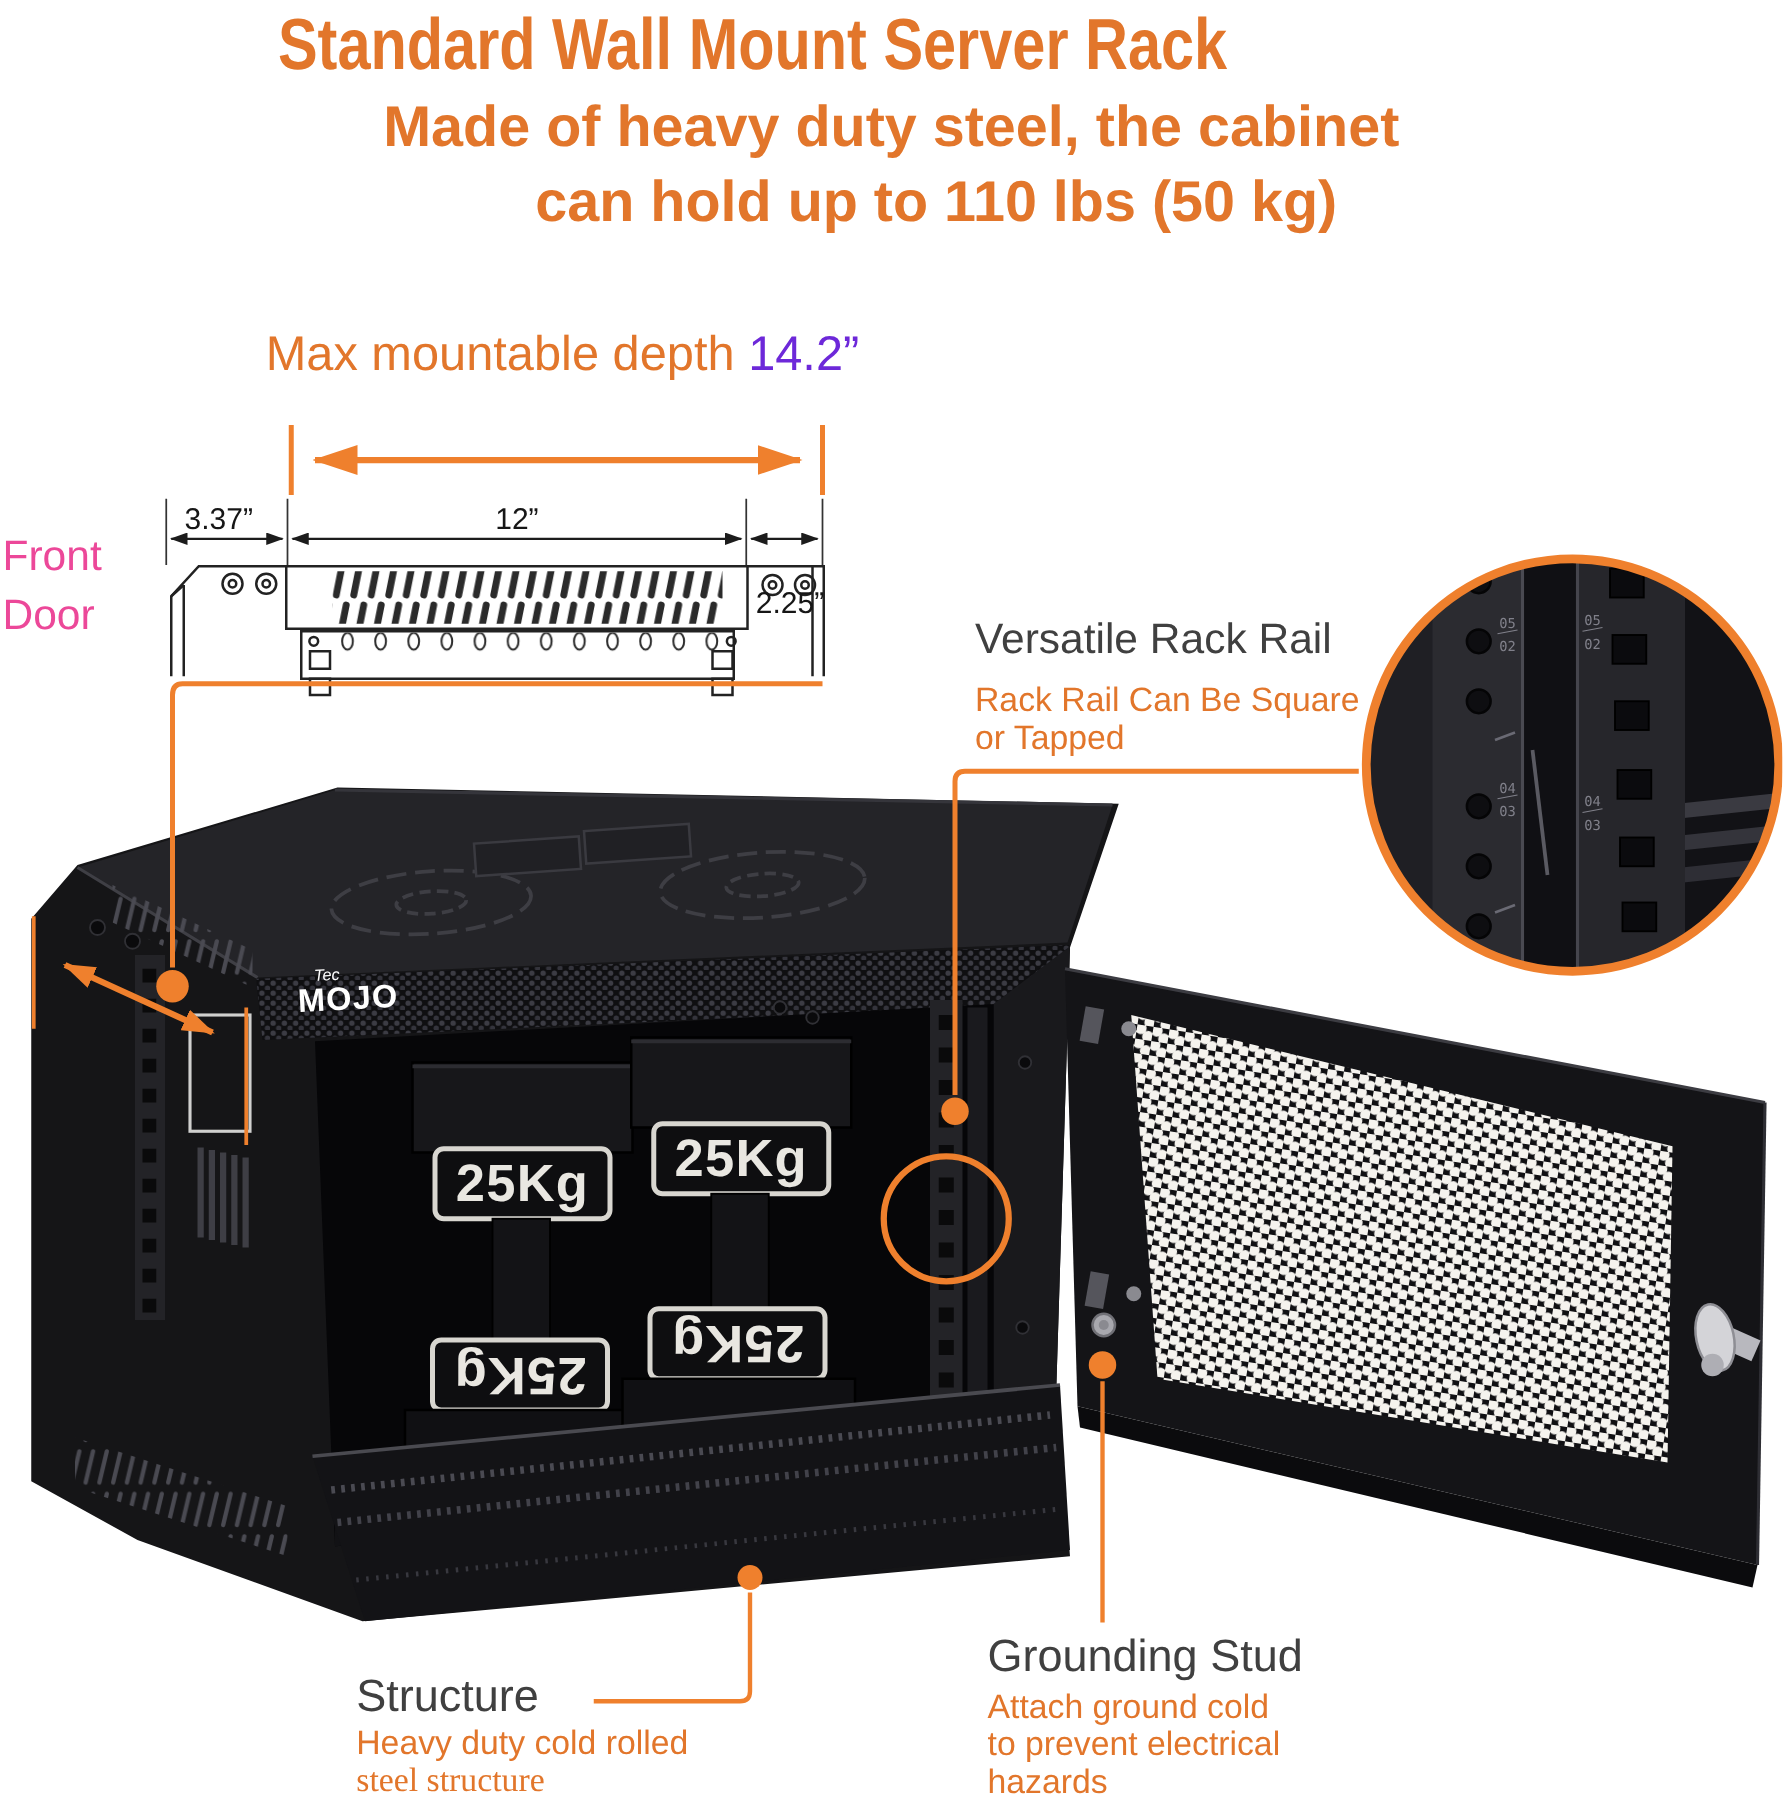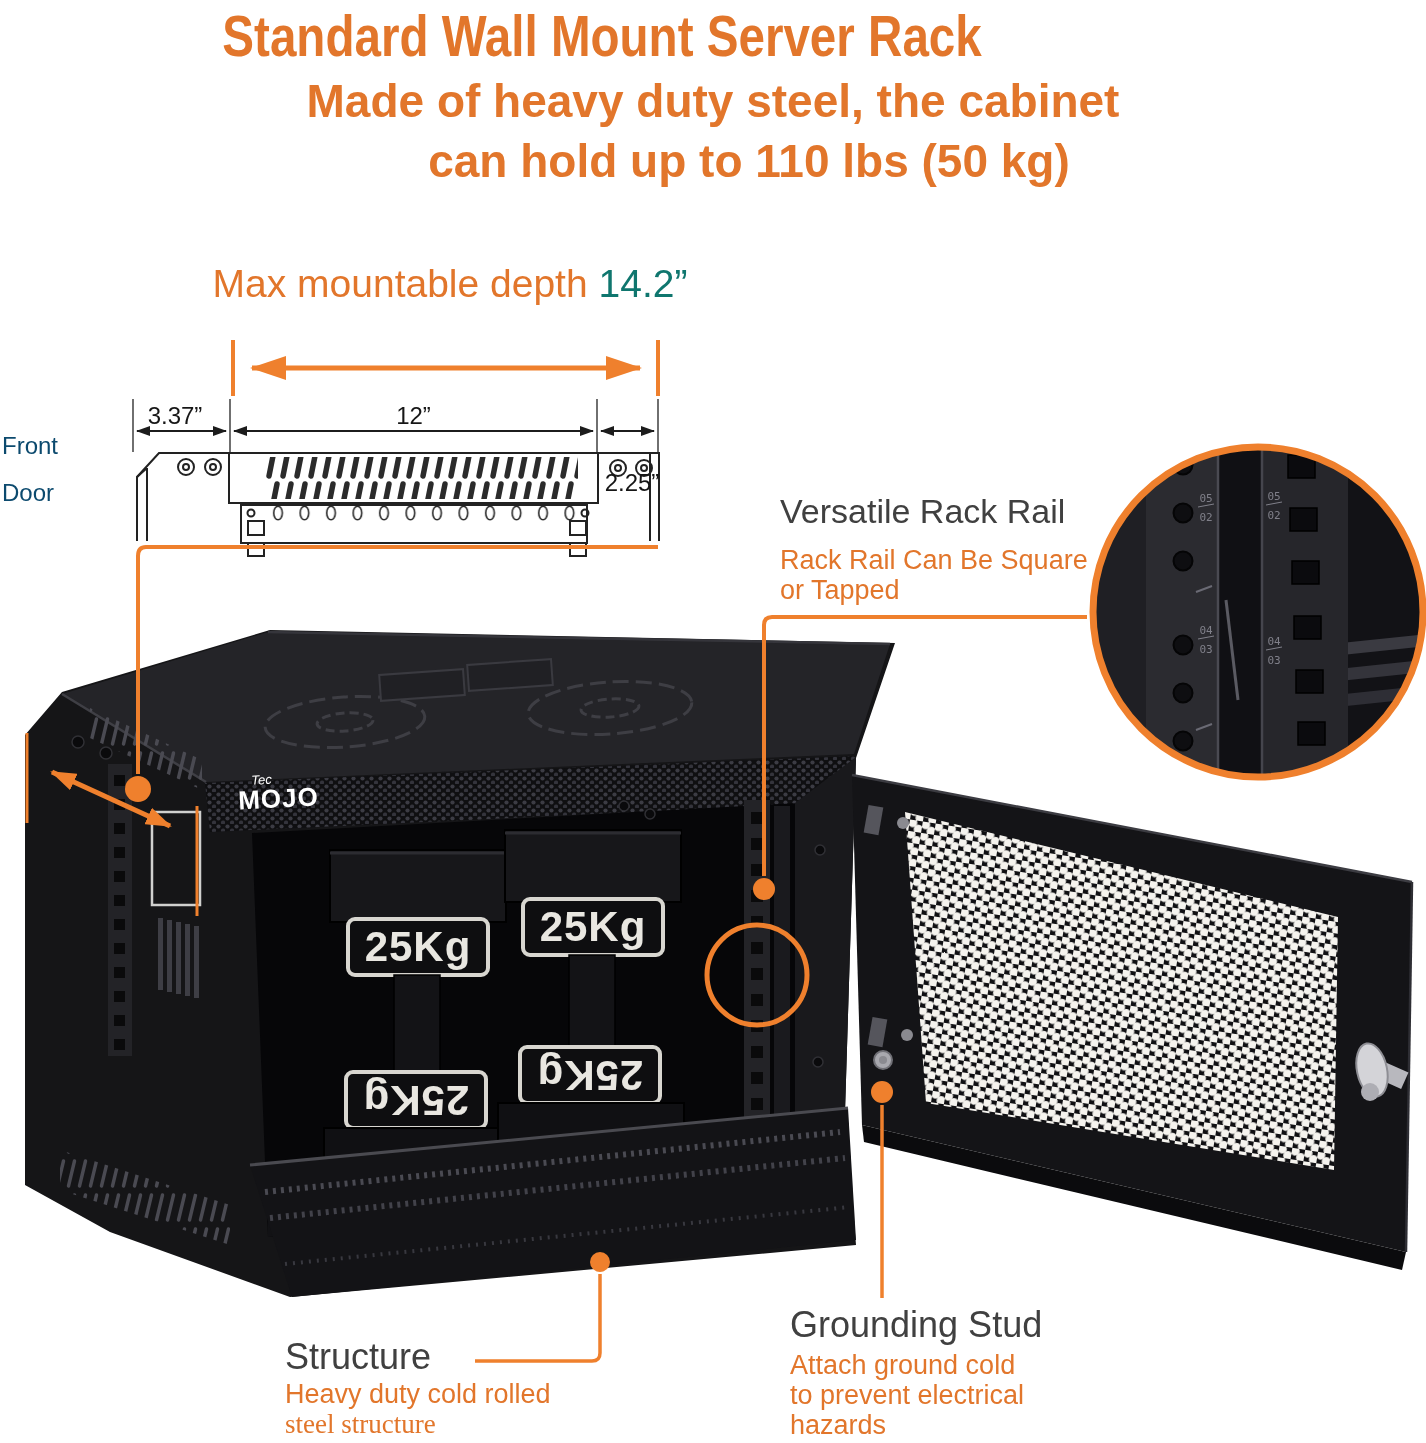--- a/index.html
+++ b/index.html
@@ -1,31 +1,31 @@
 <!DOCTYPE html>
 <html><head>
 <meta charset="utf-8">
 <style>
   html,body{margin:0;padding:0;background:#fff;}
   .page{position:relative;width:1426px;height:1443px;background:#ffffff;overflow:hidden;
         font-family:"Liberation Sans", sans-serif;}
   .art{position:absolute;left:0;top:0;width:1426px;height:1443px;}
   .txt{position:absolute;white-space:nowrap;}
-  .red{color:#0f766e;}
+  .red{color:#6d28d9;}
 
   .title{left:0;top:2px;width:1204px;text-align:center;font-size:58px;font-weight:700;color:#E2762B;}
   .title .squeeze{display:inline-block;transform:scaleX(0.82);transform-origin:center;letter-spacing:0px;}
   .subtitle{left:0;width:1426px;text-align:center;font-size:46px;font-weight:700;color:#E2762B;}
   .sub1{top:74px;}
   .sub2{top:134px;margin-left:36px;}
 
   .depth-caption{left:170px;top:262px;width:560px;text-align:center;font-size:39px;color:#E2762B;}
   .depth-mm{left:170px;top:308px;width:560px;text-align:center;font-size:39px;color:#E2762B;}
 
-  .front-door{left:2px;top:422px;font-size:24px;color:#0c4a6e;line-height:47px;}
+  .front-door{left:2px;top:422px;font-size:34px;color:#ec4899;line-height:47px;}
 
   .dim{position:absolute;font-size:24px;color:#161616;text-align:center;}
   .dim-left{left:133px;top:402px;width:84px;}
   .dim-mid{left:230px;top:402px;width:367px;}
   .dim-right{left:586px;top:422px;width:92px;margin-top:47px;}
 
   .co-title{position:absolute;font-size:36px;font-weight:400;color:#404040;}
   .co-line{position:absolute;font-size:27px;font-weight:400;color:#E2762B;line-height:30px;}
 
   .rr-title{left:780px;top:492px;font-size:34px;}

